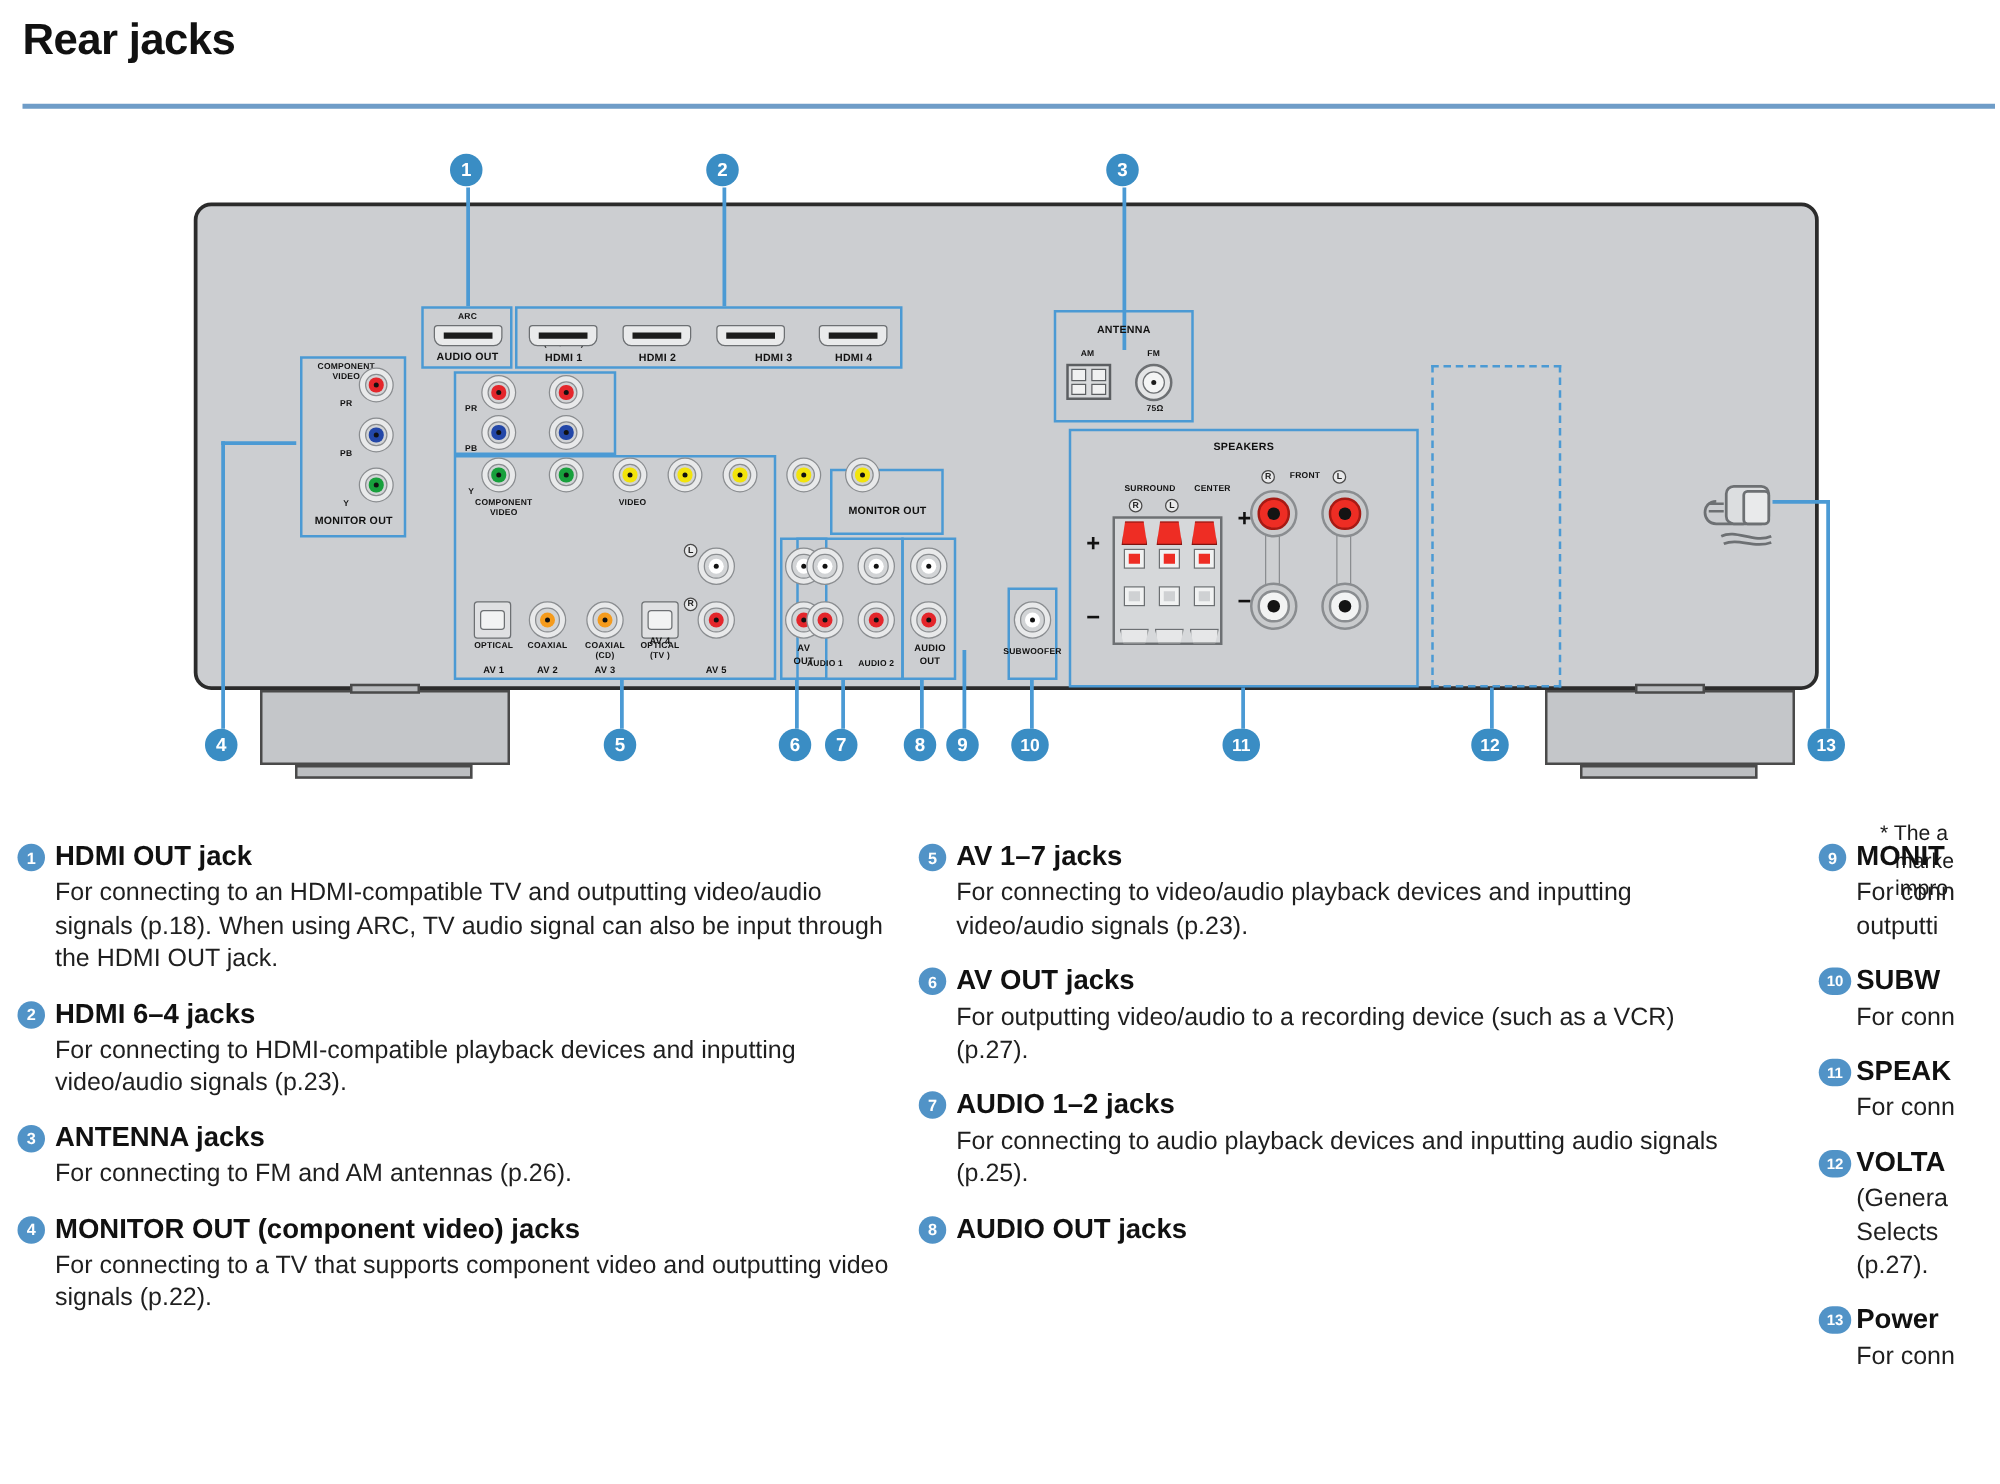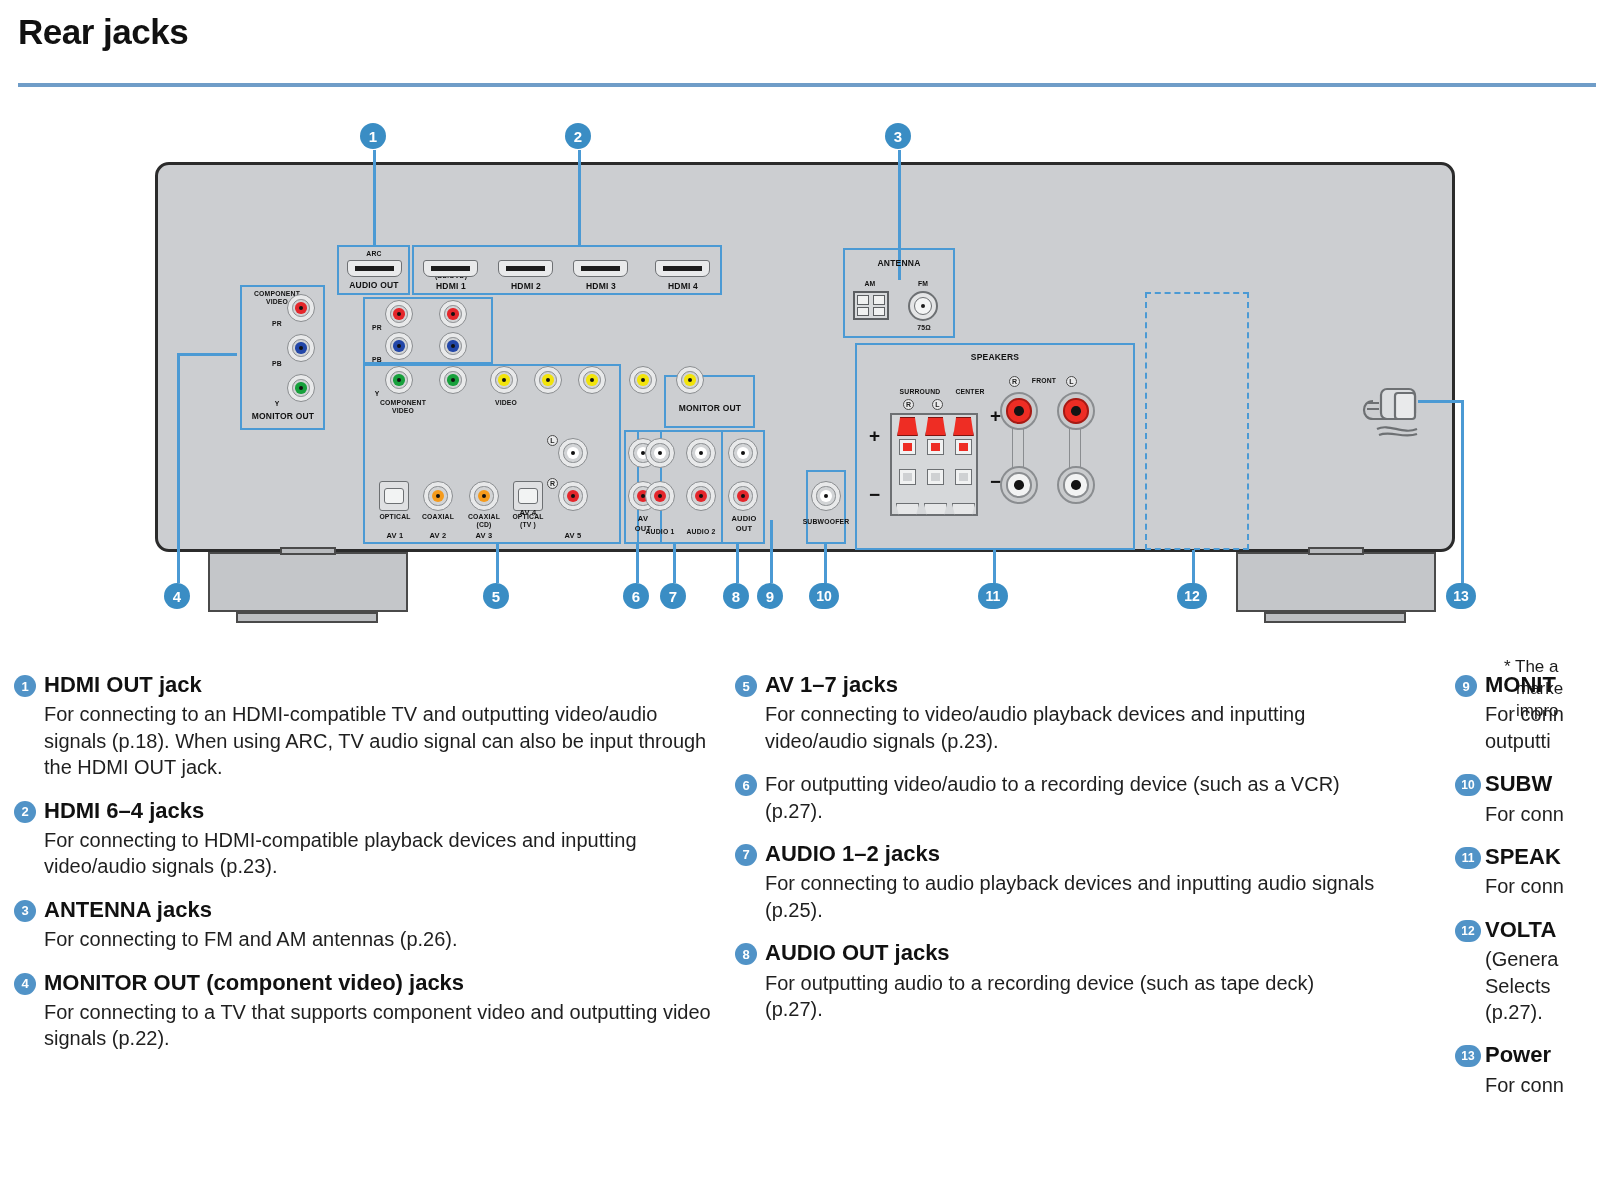--- a/index.html
+++ b/index.html
@@ -229,21 +229,21 @@
   <div class="plab" style="left:418px;top:181px;width:66px;">HDMI 1</div>
 
   <div class="hdmi" style="left:498px;top:160px;width:55px;height:17px;border-radius:3px 3px 7px 7px;">
       <div class="slot"></div>
     </div>
   <div class="plab" style="left:493px;top:181px;width:66px;">HDMI 2</div>
 
   <div class="hdmi" style="left:573px;top:160px;width:55px;height:17px;border-radius:3px 3px 7px 7px;">
       <div class="slot"></div>
     </div>
-  <div class="plab" style="left:568px;top:181px;width:66px;">HDMI 3</div>
+  <div class="plab" style="left:568px;top:181px;width:66px;text-align:right;">HDMI 3</div>
 
   <div class="hdmi" style="left:655px;top:160px;width:55px;height:17px;border-radius:3px 3px 7px 7px;">
       <div class="slot"></div>
     </div>
   <div class="plab" style="left:650px;top:181px;width:66px;">HDMI 4</div>
 
   <div class="plab xs" style="left:246px;top:190px;width:62px;">COMPONENT</div>
   <div class="plab xs" style="left:246px;top:198px;width:62px;">VIDEO</div>
   <div class="rca" style="left:287px;top:194px;width:28px;height:28px;">
       <div class="r2">
@@ -632,31 +632,31 @@
 </div>
 
 <div class="col" id="col-2">
   <div class="entry">
     <div class="num">5</div>
     <div class="head">AV 1–7 jacks</div>
     <div class="body">For connecting to video/audio playback devices and inputting video/audio signals (p.23).</div>
   </div>
   <div class="entry">
     <div class="num">6</div>
+    <div class="head">AV OUT jacks</div>
     <div class="body">For outputting video/audio to a recording device (such as a VCR) (p.27).</div>
   </div>
   <div class="entry">
     <div class="num">7</div>
     <div class="head">AUDIO 1–2 jacks</div>
     <div class="body">For connecting to audio playback devices and inputting audio signals (p.25).</div>
   </div>
   <div class="entry">
     <div class="num">8</div>
     <div class="head">AUDIO OUT jacks</div>
-    <div class="body">For outputting audio to a recording device (such as tape deck) (p.27).</div>
   </div>
 </div>
 
 <div class="col" id="col-3">
   <div class="entry">
     <div class="num">9</div>
     <div class="head">MONIT</div>
     <div class="body">For conn</div>
     <div class="body" style="margin-top:0;">outputti</div>
   </div>

